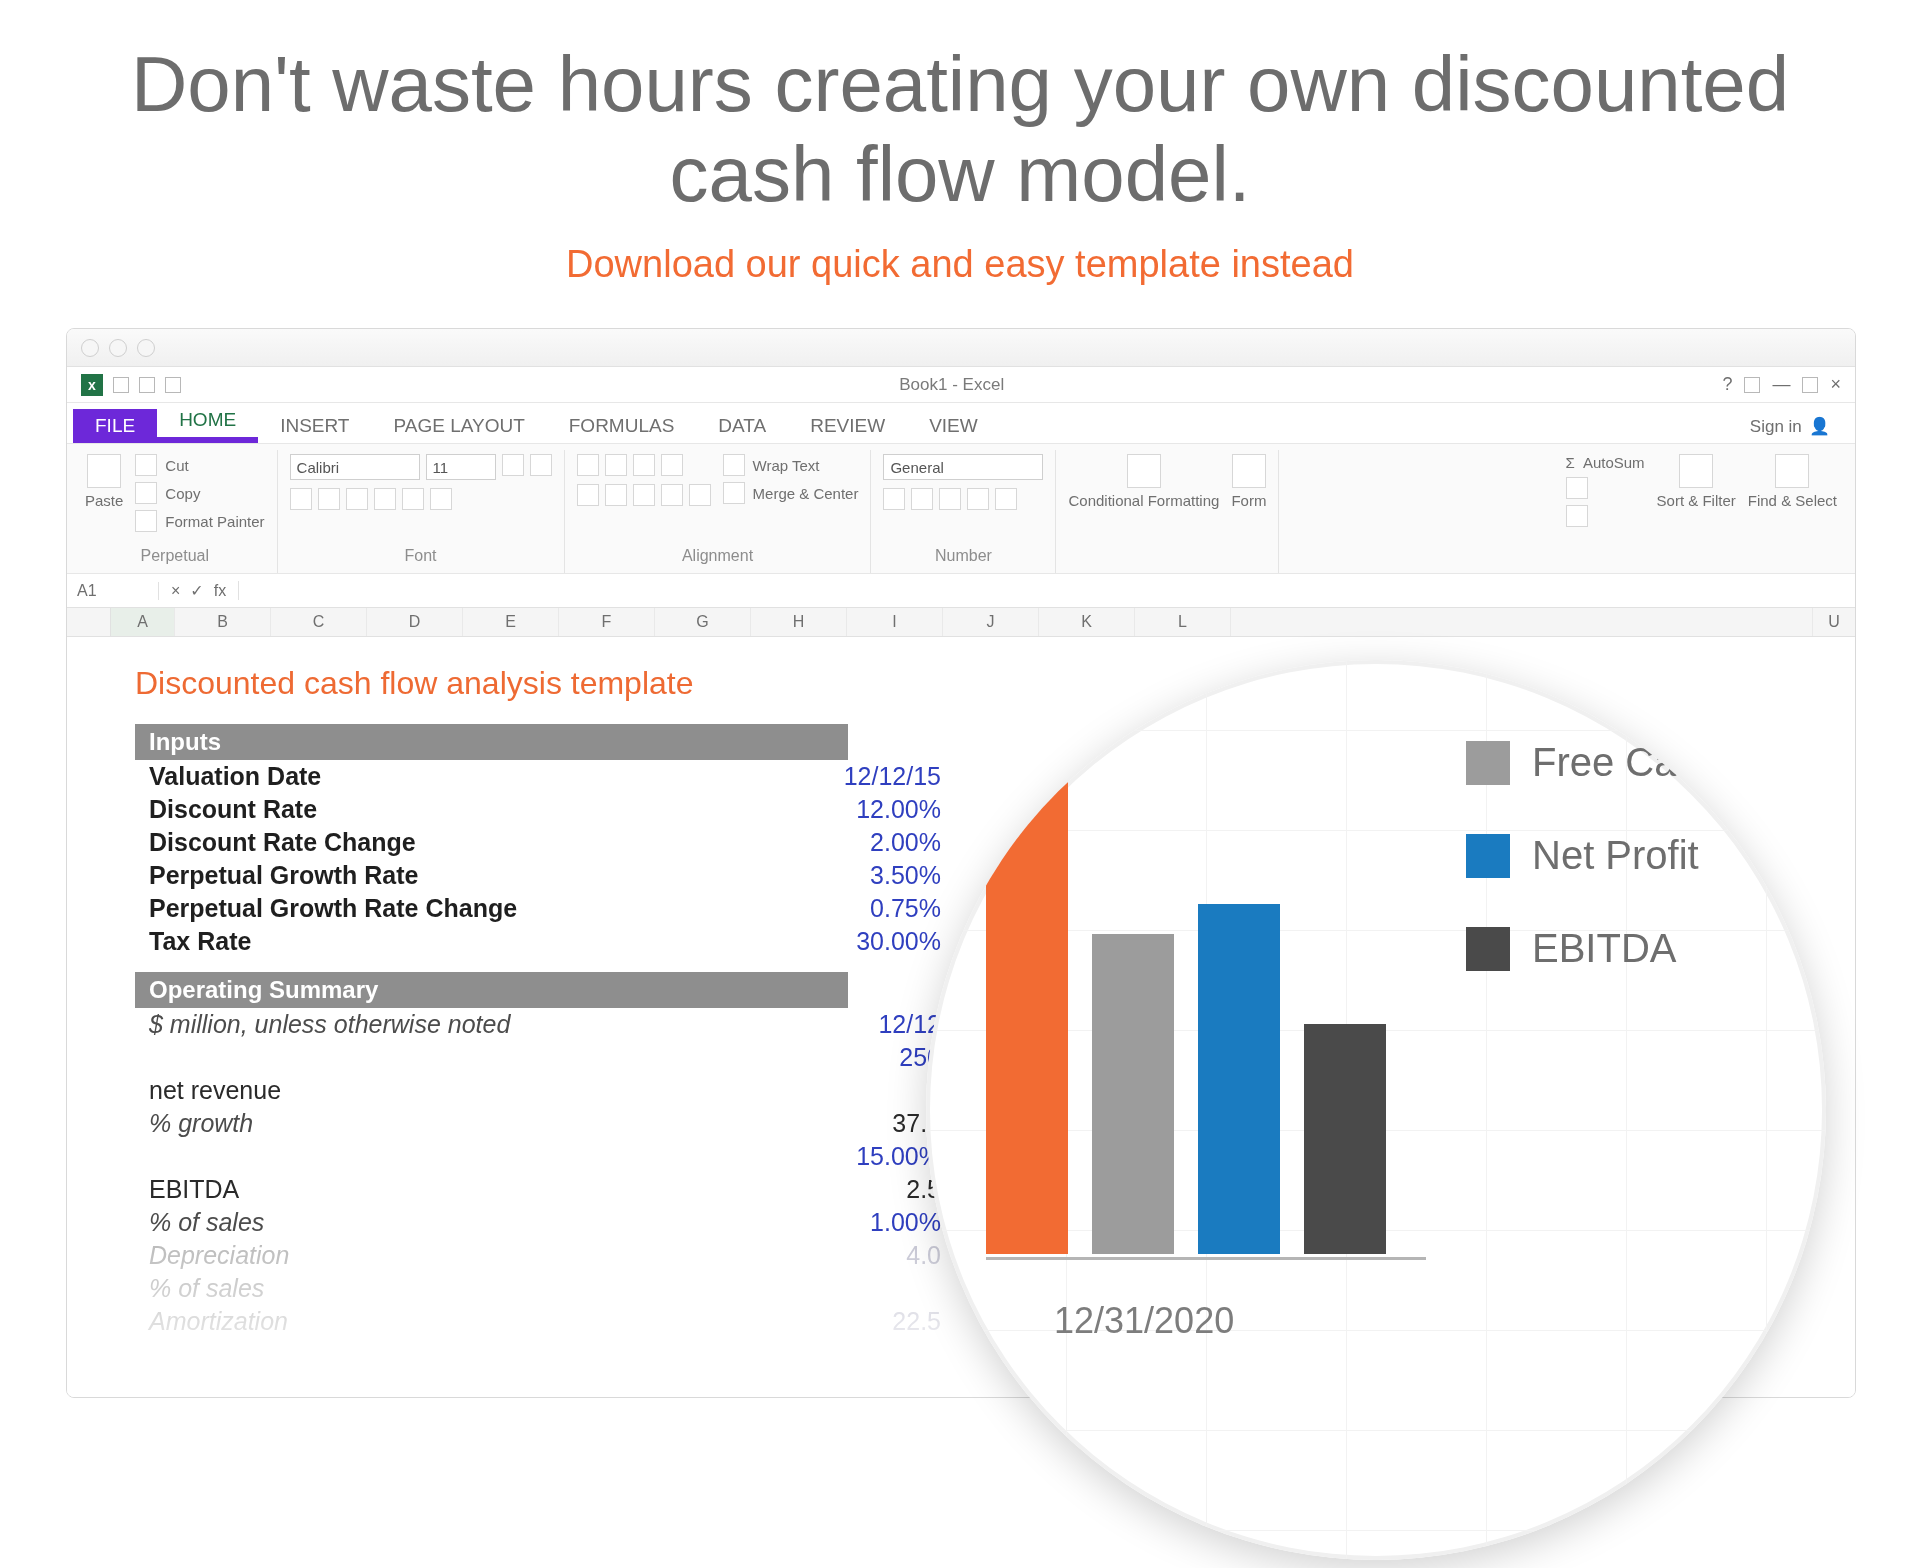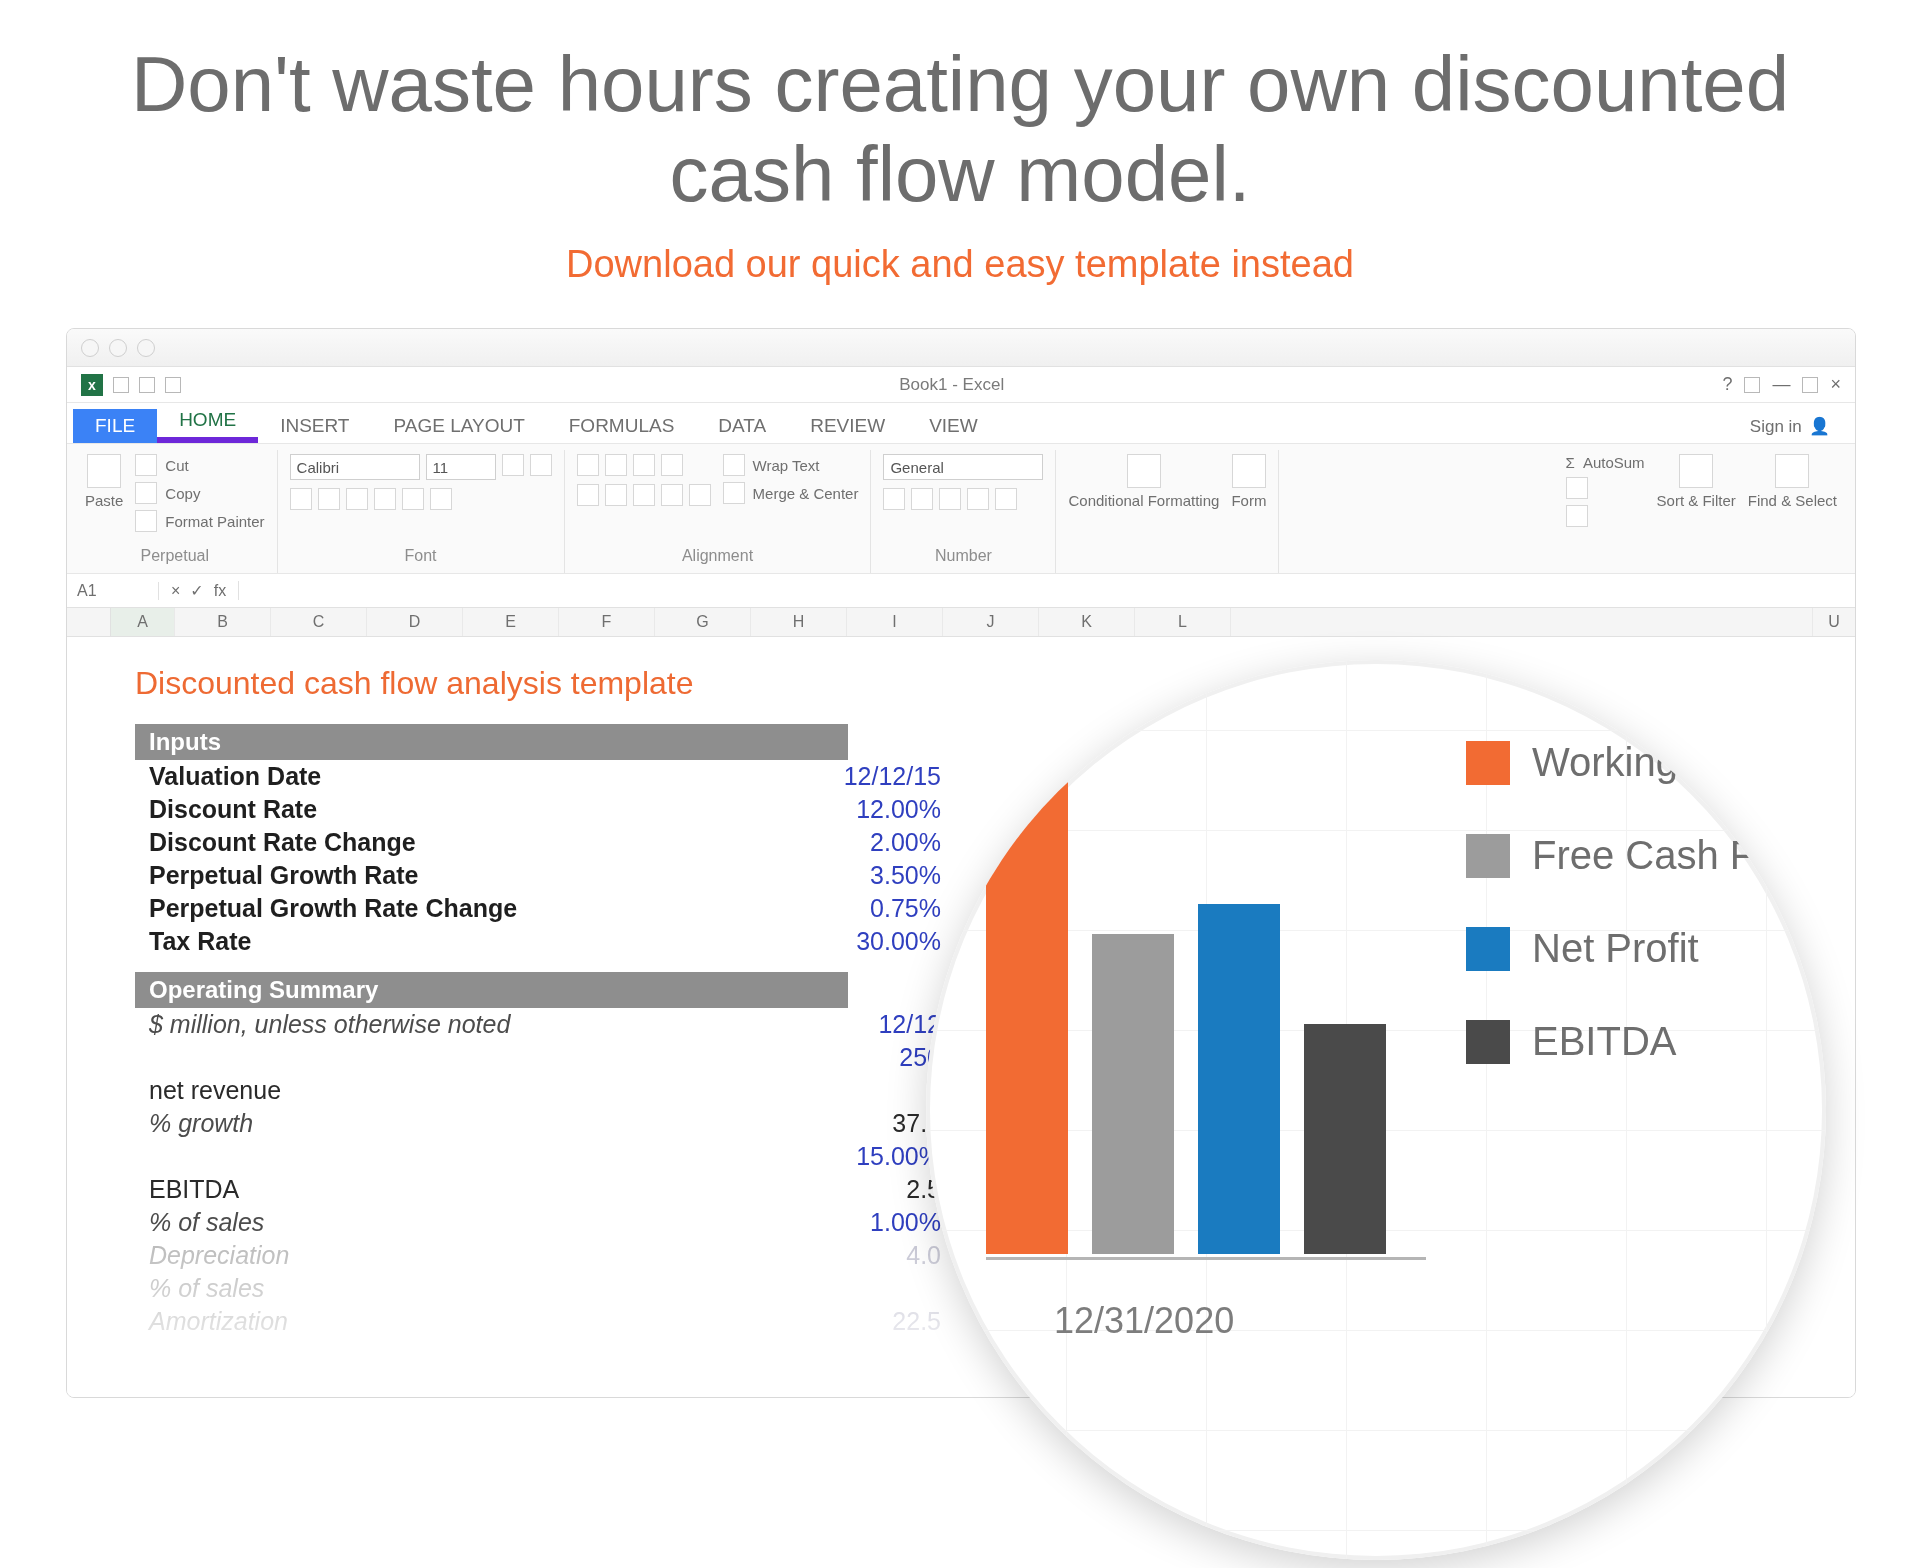--- a/index.html
+++ b/index.html
@@ -73,21 +73,21 @@
   }
   .qat-icon { width:16px; height:16px; border:1px solid #b8b8b8; display:inline-block; }
   .qat .title { flex:1; text-align:center; font-size:17px; color:#7a7a7a; }
   .qat .right { display:flex; align-items:center; gap:12px; font-size:18px; }
   .tabs {
     display:flex; align-items:flex-end;
     font-size: 19px; color:#6f6f6f;
     padding: 0 6px;
   }
   .tabs .file {
-    background:#3b82f6; color:#fff; padding:6px 22px;
+    background:#6d28d9; color:#fff; padding:6px 22px;
   }
   .tabs .tab {
     padding:6px 22px; cursor:default;
   }
   .tabs .tab.active {
     color:#217346; border-bottom: 6px solid #6d28d9;
   }
   .tabs .signin {
     margin-left:auto; padding:6px 18px; font-size:17px; color:#6f6f6f;
     display:flex; align-items:center; gap:8px;
@@ -501,24 +501,20 @@
         <div class="bars">
           <div class="bar b1"></div>
           <div class="bar b2"></div>
           <div class="bar b3"></div>
           <div class="bar b4"></div>
         </div>
       </div>
       <div class="xlabel">12/31/2020</div>
       <div class="legend">
         <div class="lg">
-            <span class="sw sw1"></span>
-            <span>Working Capital</span>
-          </div>
-        <div class="lg">
             <span class="sw sw2"></span>
             <span>Free Cash Flow</span>
           </div>
         <div class="lg">
             <span class="sw sw3"></span>
             <span>Net Profit</span>
           </div>
         <div class="lg">
             <span class="sw sw4"></span>
             <span>EBITDA</span>

